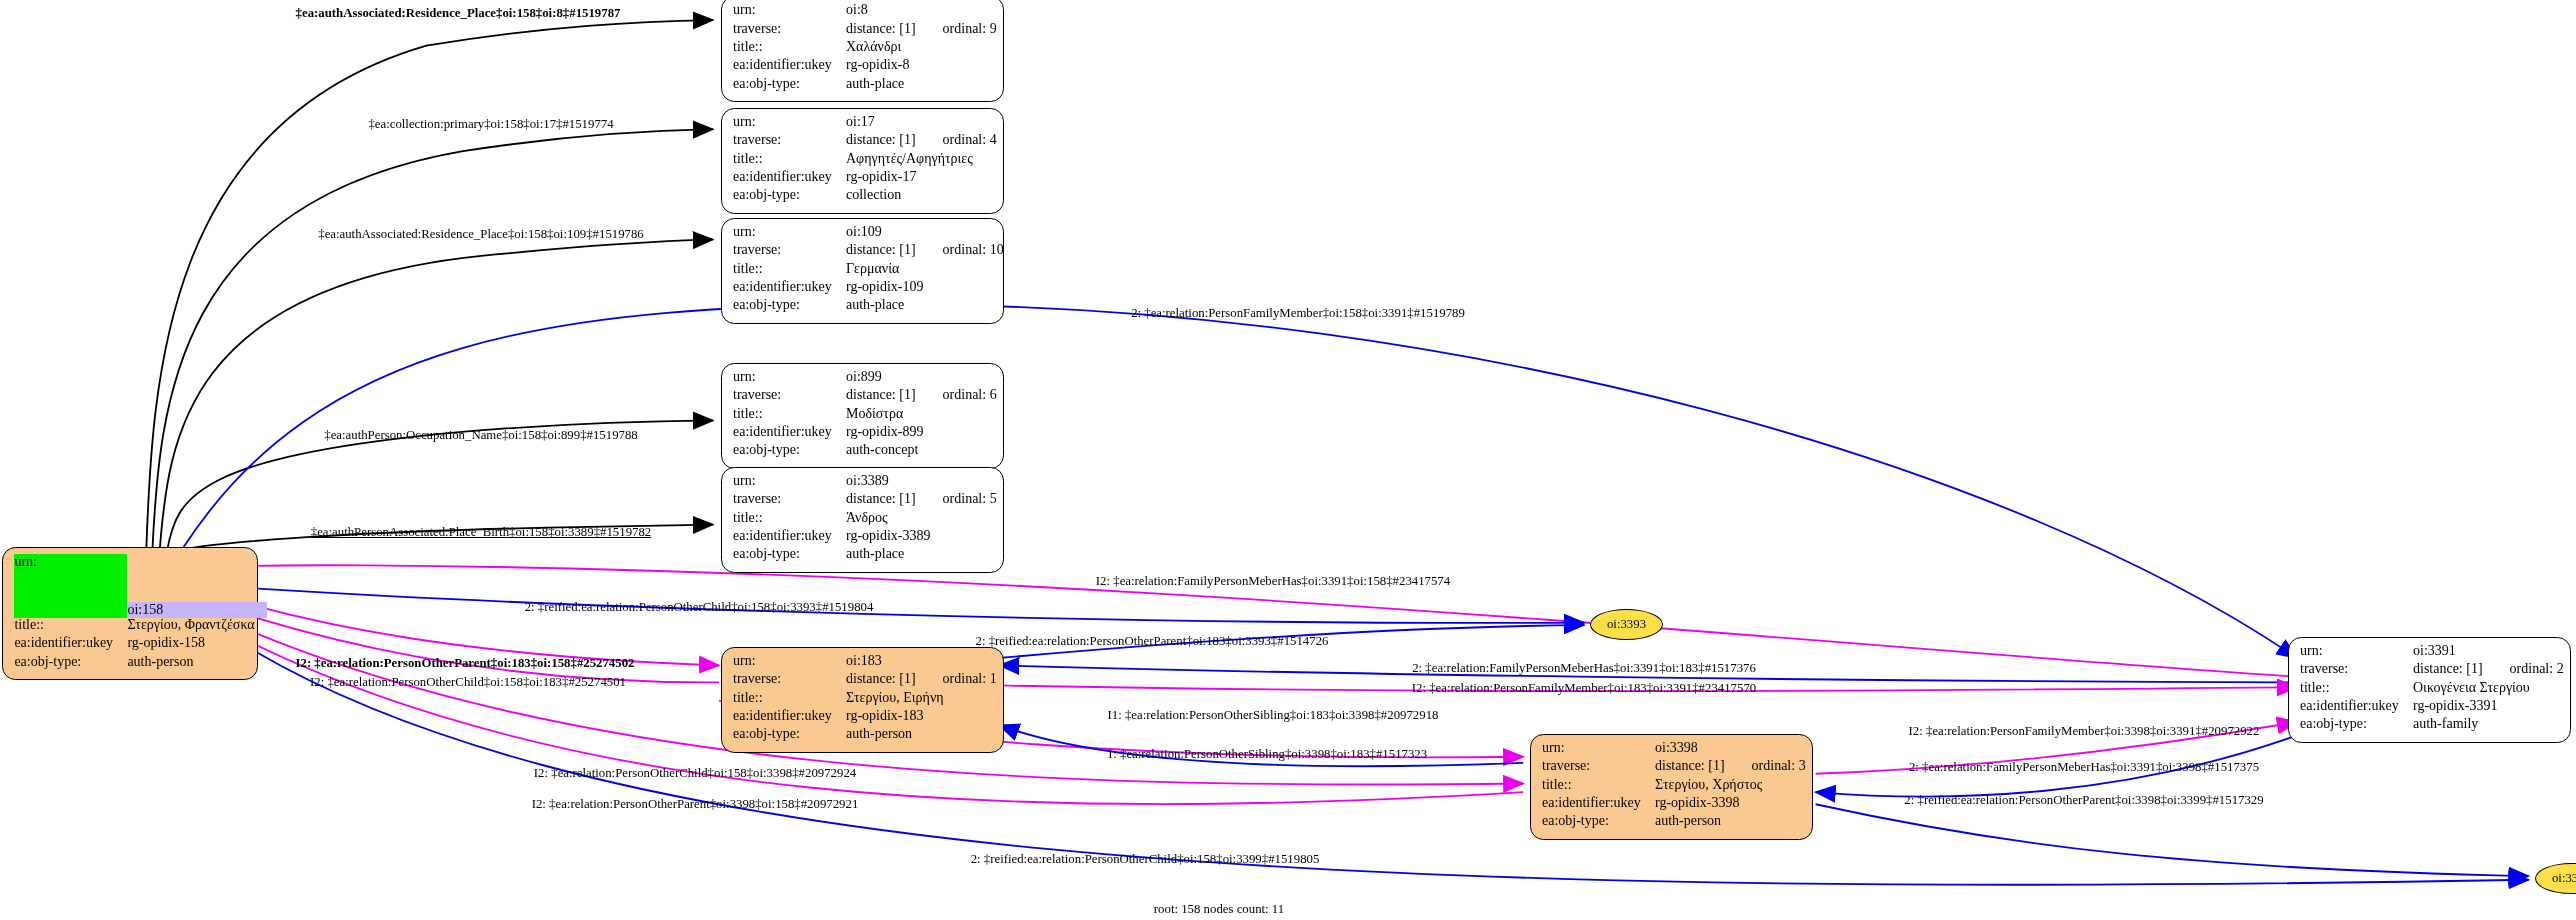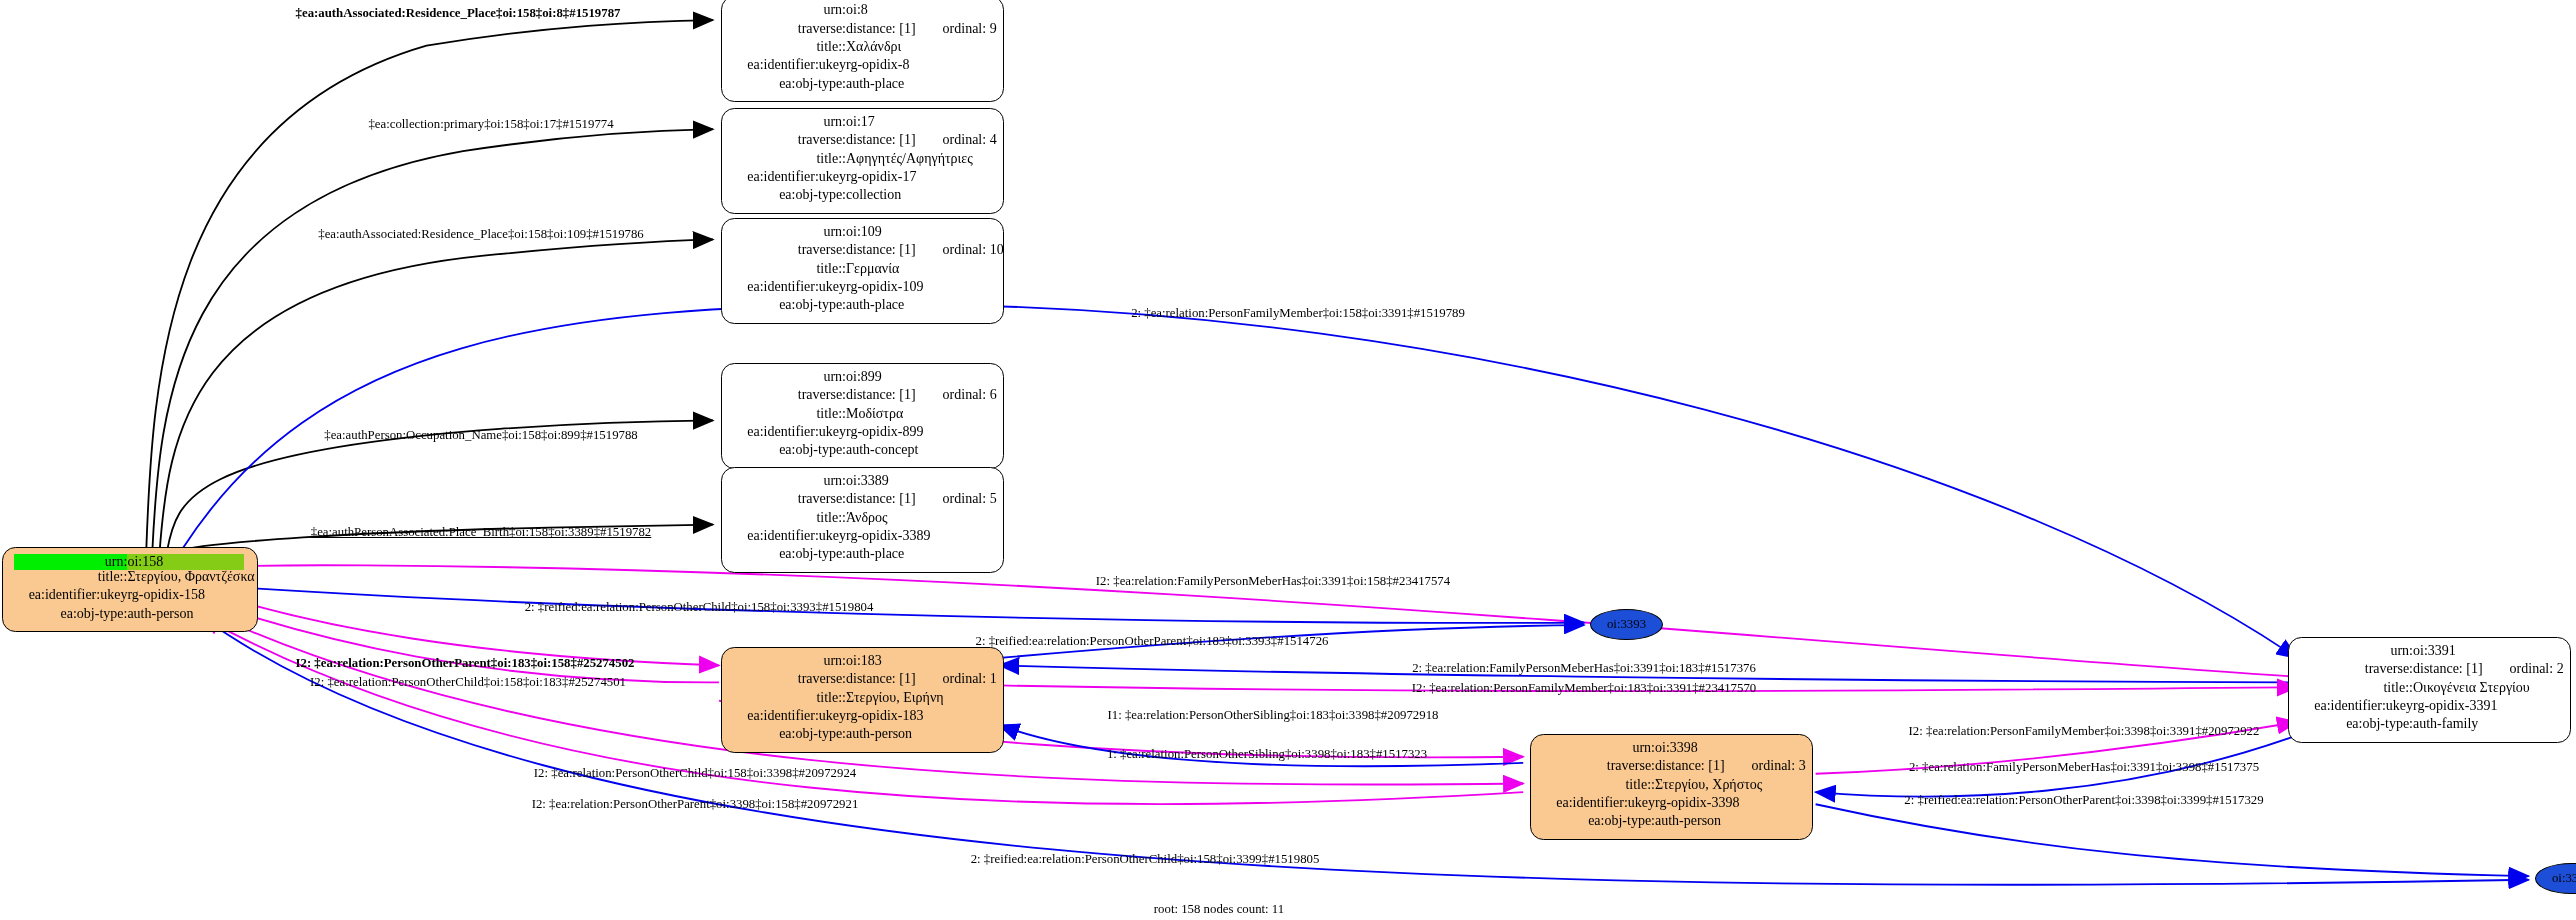--- a/index.html
+++ b/index.html
@@ -38,41 +38,40 @@
     align-items: baseline;
     line-height: 1.0;
     height: 18.3px;
     white-space: nowrap;
   }
   .node .k {
     width: 113px;
     flex: 0 0 113px;
     font-size: 14px;
     color: #000;
-    text-align: right;
   }
   .node .v {
     font-size: 14px;
     color: #000;
   }
   .node .v2 {
     font-size: 14px;
     color: #000;
     margin-left: 27px;
   }
   .node .hlwrap { display: flex; }
   .node .hlwrap .k { background: #00ee00; }
-  .node .hlwrap .v { background: #84cc16; padding-right: 81px; }
+  .node .hlwrap .v { background: #c4b5fd; padding-right: 104px; margin-top: 48px; }
 
   
   .ell {
     position: absolute;
     border: 1.2px solid #000;
     border-radius: 50%;
-    background: #1d4ed8;
+    background: #fde047;
     display: flex;
     align-items: center;
     justify-content: center;
     font-size: 12.8px;
     color: #000;
     z-index: 5;
   }
 
   
   .elabel {

